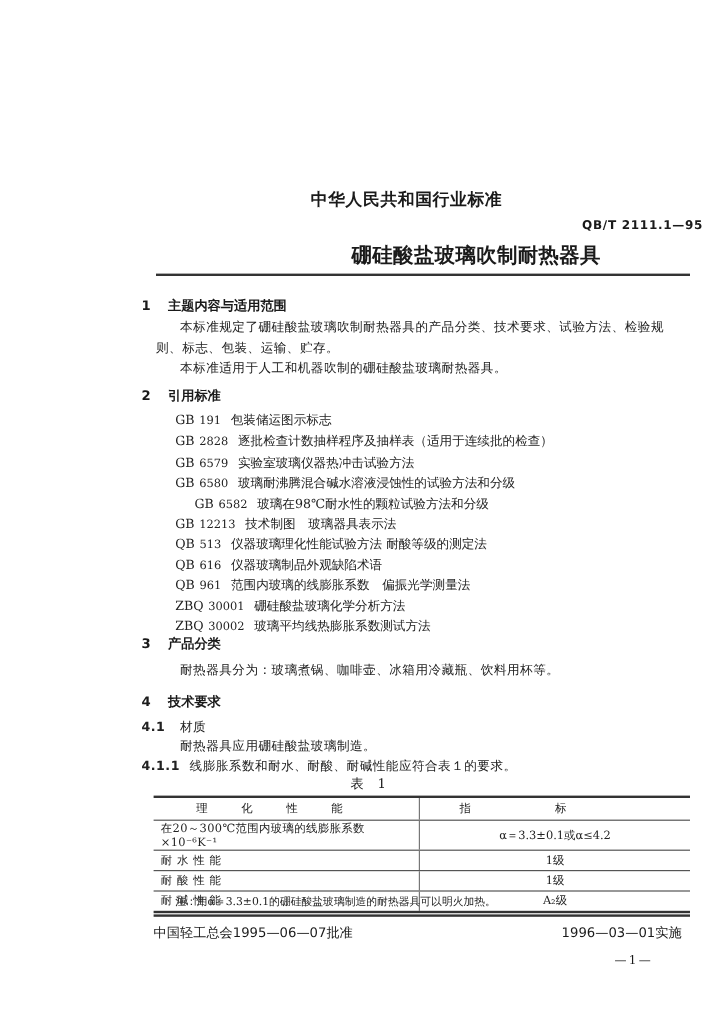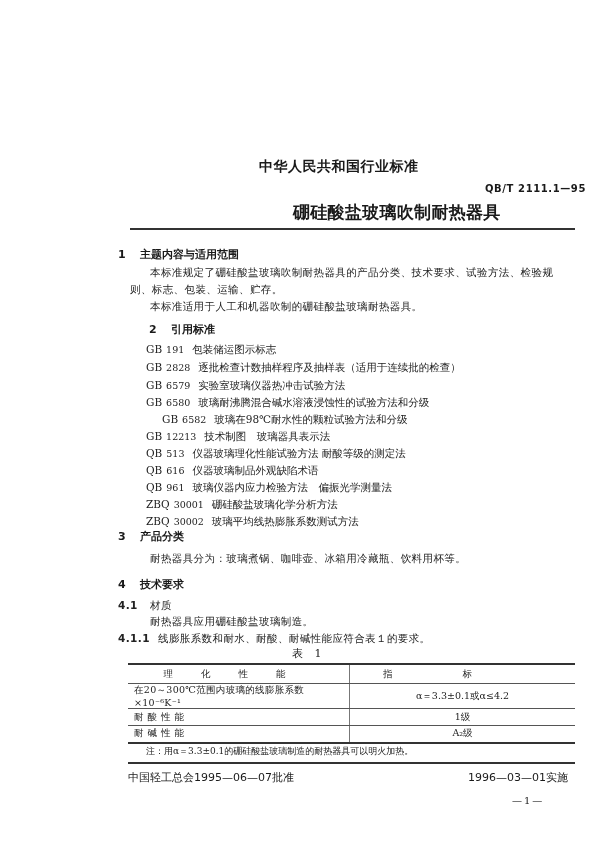--- a/index.html
+++ b/index.html
@@ -23,21 +23,21 @@
     .ref { font-size: 10.5px; color: #222; }
     .ref .code { display: inline-block; margin-right: 8px; }
     .ref .code .pfx { font-size: 10.5px; margin-right: 4px; }
     .ref .code .no { font-size: 9.5px; }
 
     #sec1 { left: 118px; top: 247px; }
     #sec1-p1a { left: 150px; top: 266px; }
     #sec1-p1b { left: 130px; top: 283px; }
     #sec1-p2 { left: 150px; top: 300px; }
 
-    #sec2 { left: 118px; top: 322px; margin-left: 31px; }
+    #sec2 { left: 118px; top: 322px; }
 
     #sec3 { left: 118px; top: 529px; }
     #sec3-p { left: 150px; top: 552px; }
 
     #sec4 { left: 118px; top: 577px; }
     #sec41 { left: 118px; top: 599px; }
     #sec41-p { left: 150px; top: 615px; }
     #sec411 { left: 118px; top: 632px; }
 
     #table-caption { left: 292px; top: 646px; font-size: 11px; letter-spacing: 4px; }
@@ -81,21 +81,21 @@
 
 <div id="ref-list">
   <div class="abs ref" style="left:146px; top:343px;"><span class="code"><span class="pfx">GB</span><span class="no">191</span></span><span>包装储运图示标志</span></div>
   <div class="abs ref" style="left:146px; top:361px;"><span class="code"><span class="pfx">GB</span><span class="no">2828</span></span><span>逐批检查计数抽样程序及抽样表（适用于连续批的检查）</span></div>
   <div class="abs ref" style="left:146px; top:379px;"><span class="code"><span class="pfx">GB</span><span class="no">6579</span></span><span>实验室玻璃仪器热冲击试验方法</span></div>
   <div class="abs ref" style="left:146px; top:396px;"><span class="code"><span class="pfx">GB</span><span class="no">6580</span></span><span>玻璃耐沸腾混合碱水溶液浸蚀性的试验方法和分级</span></div>
   <div class="abs ref" style="left:146px; top:413px;margin-left:16px;"><span class="code"><span class="pfx">GB</span><span class="no">6582</span></span><span>玻璃在98℃耐水性的颗粒试验方法和分级</span></div>
   <div class="abs ref" style="left:146px; top:430px;"><span class="code"><span class="pfx">GB</span><span class="no">12213</span></span><span>技术制图　玻璃器具表示法</span></div>
   <div class="abs ref" style="left:146px; top:447px;"><span class="code"><span class="pfx">QB</span><span class="no">513</span></span><span>仪器玻璃理化性能试验方法 耐酸等级的测定法</span></div>
   <div class="abs ref" style="left:146px; top:464px;"><span class="code"><span class="pfx">QB</span><span class="no">616</span></span><span>仪器玻璃制品外观缺陷术语</span></div>
-  <div class="abs ref" style="left:146px; top:481px;"><span class="code"><span class="pfx">QB</span><span class="no">961</span></span><span>玻璃仪器内应力检验方法　偏振光学测量法</span></div>
+  <div class="abs ref" style="left:146px; top:481px;"><span class="code"><span class="pfx">QB</span><span class="no">961</span></span><span>范围内玻璃的线膨胀系数　偏振光学测量法</span></div>
   <div class="abs ref" style="left:146px; top:498px;"><span class="code"><span class="pfx">ZBQ</span><span class="no">30001</span></span><span>硼硅酸盐玻璃化学分析方法</span></div>
   <div class="abs ref" style="left:146px; top:515px;"><span class="code"><span class="pfx">ZBQ</span><span class="no">30002</span></span><span>玻璃平均线热膨胀系数测试方法</span></div>
 </div>
 
 <div id="sec3" class="abs h1 sans">
   <span class="num">3</span><span>产品分类</span>
 </div>
 <div id="sec3-p" class="abs body-text">耐热器具分为：玻璃煮锅、咖啡壶、冰箱用冷藏瓶、饮料用杯等。</div>
 
 <div id="sec4" class="abs h1 sans">
@@ -117,20 +117,24 @@
         <th class="prop" style="width:209px;">理化性能</th>
         <th class="val">指标</th>
       </tr>
     </thead>
     <tbody>
       <tr>
         <td class="prop long">在20～300℃范围内玻璃的线膨胀系数　×10⁻⁶K⁻¹</td>
         <td class="val">α＝3.3±0.1或α≤4.2</td>
       </tr>
       <tr>
+        <td class="prop">耐水性能</td>
+        <td class="val">1级</td>
+      </tr>
+      <tr>
         <td class="prop">耐酸性能</td>
         <td class="val">1级</td>
       </tr>
       <tr>
         <td class="prop">耐碱性能</td>
         <td class="val">A₂级</td>
       </tr>
     </tbody>
   </table>
 </div>

